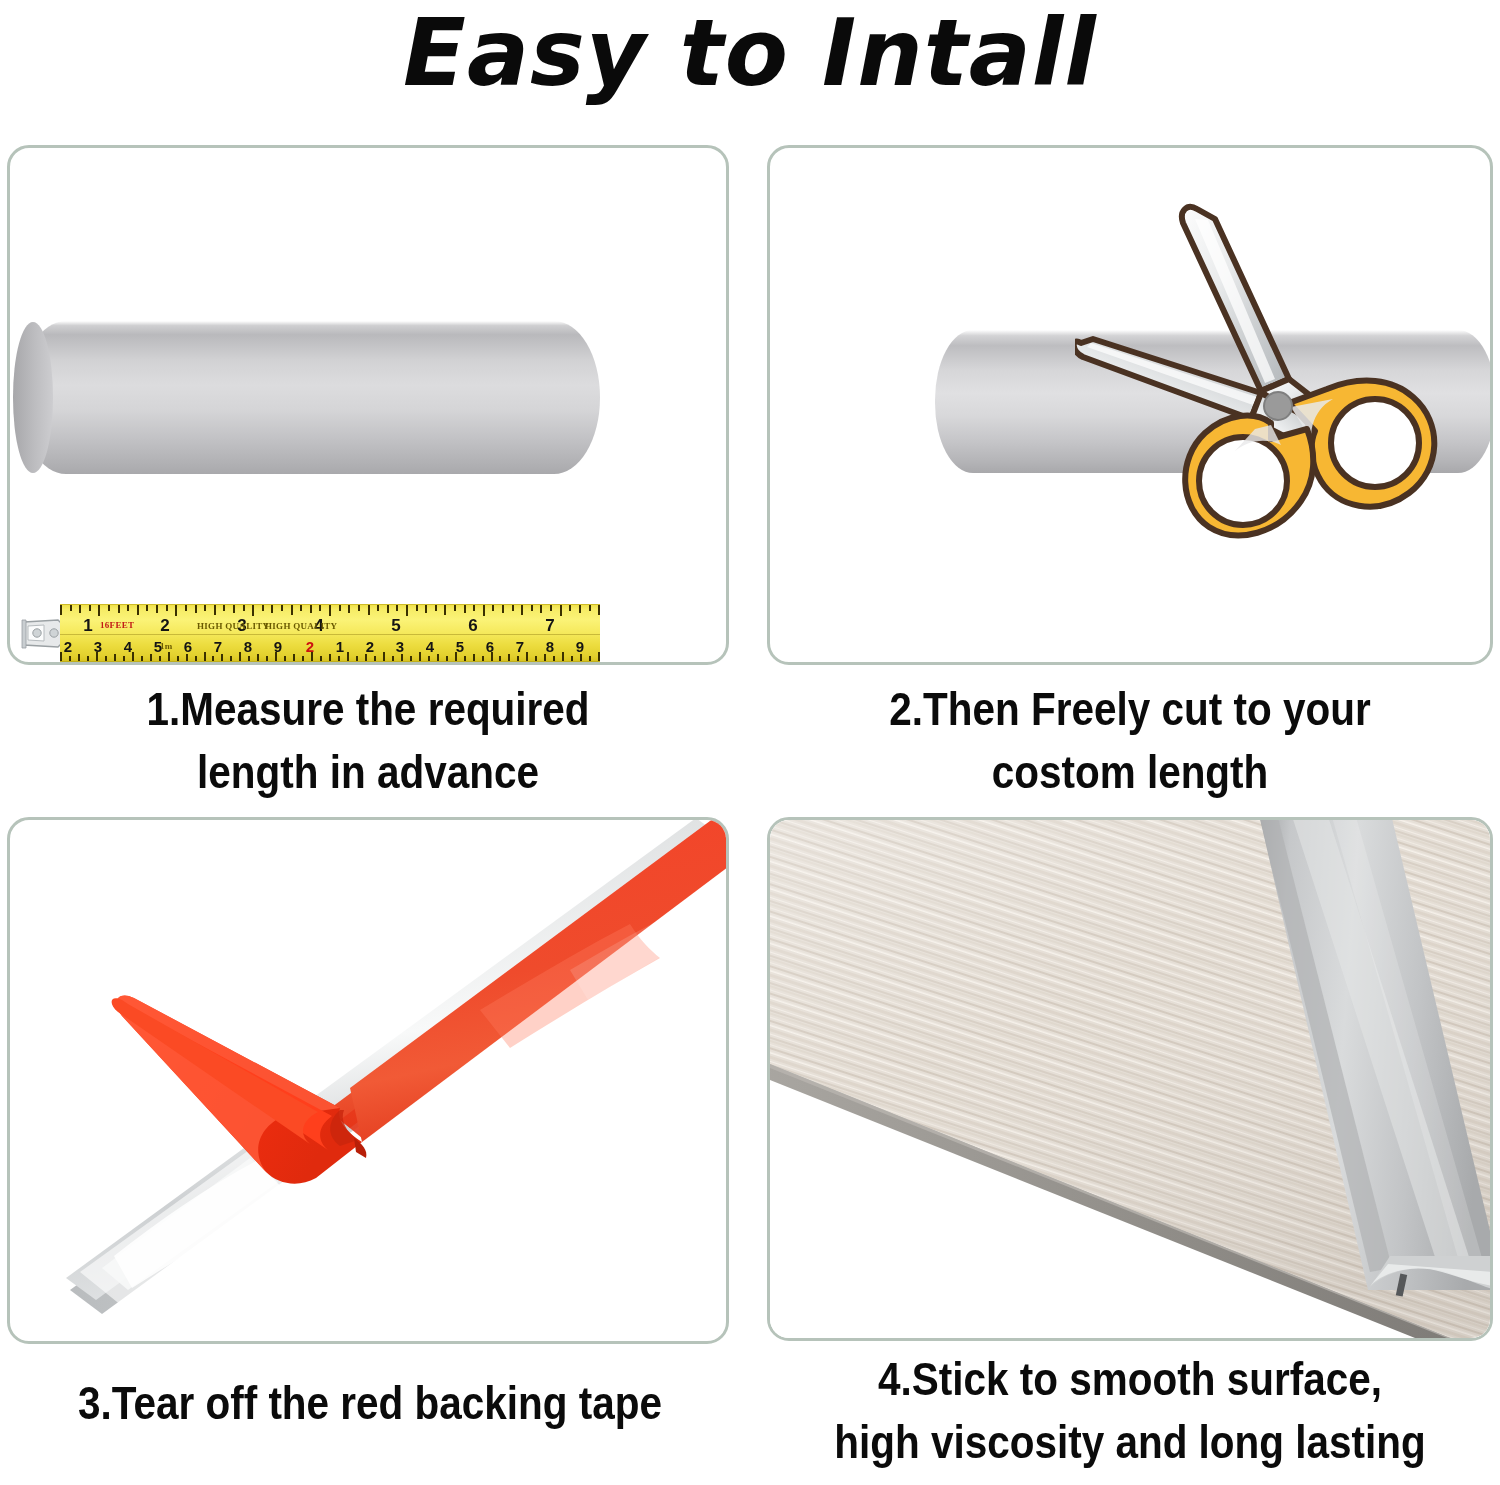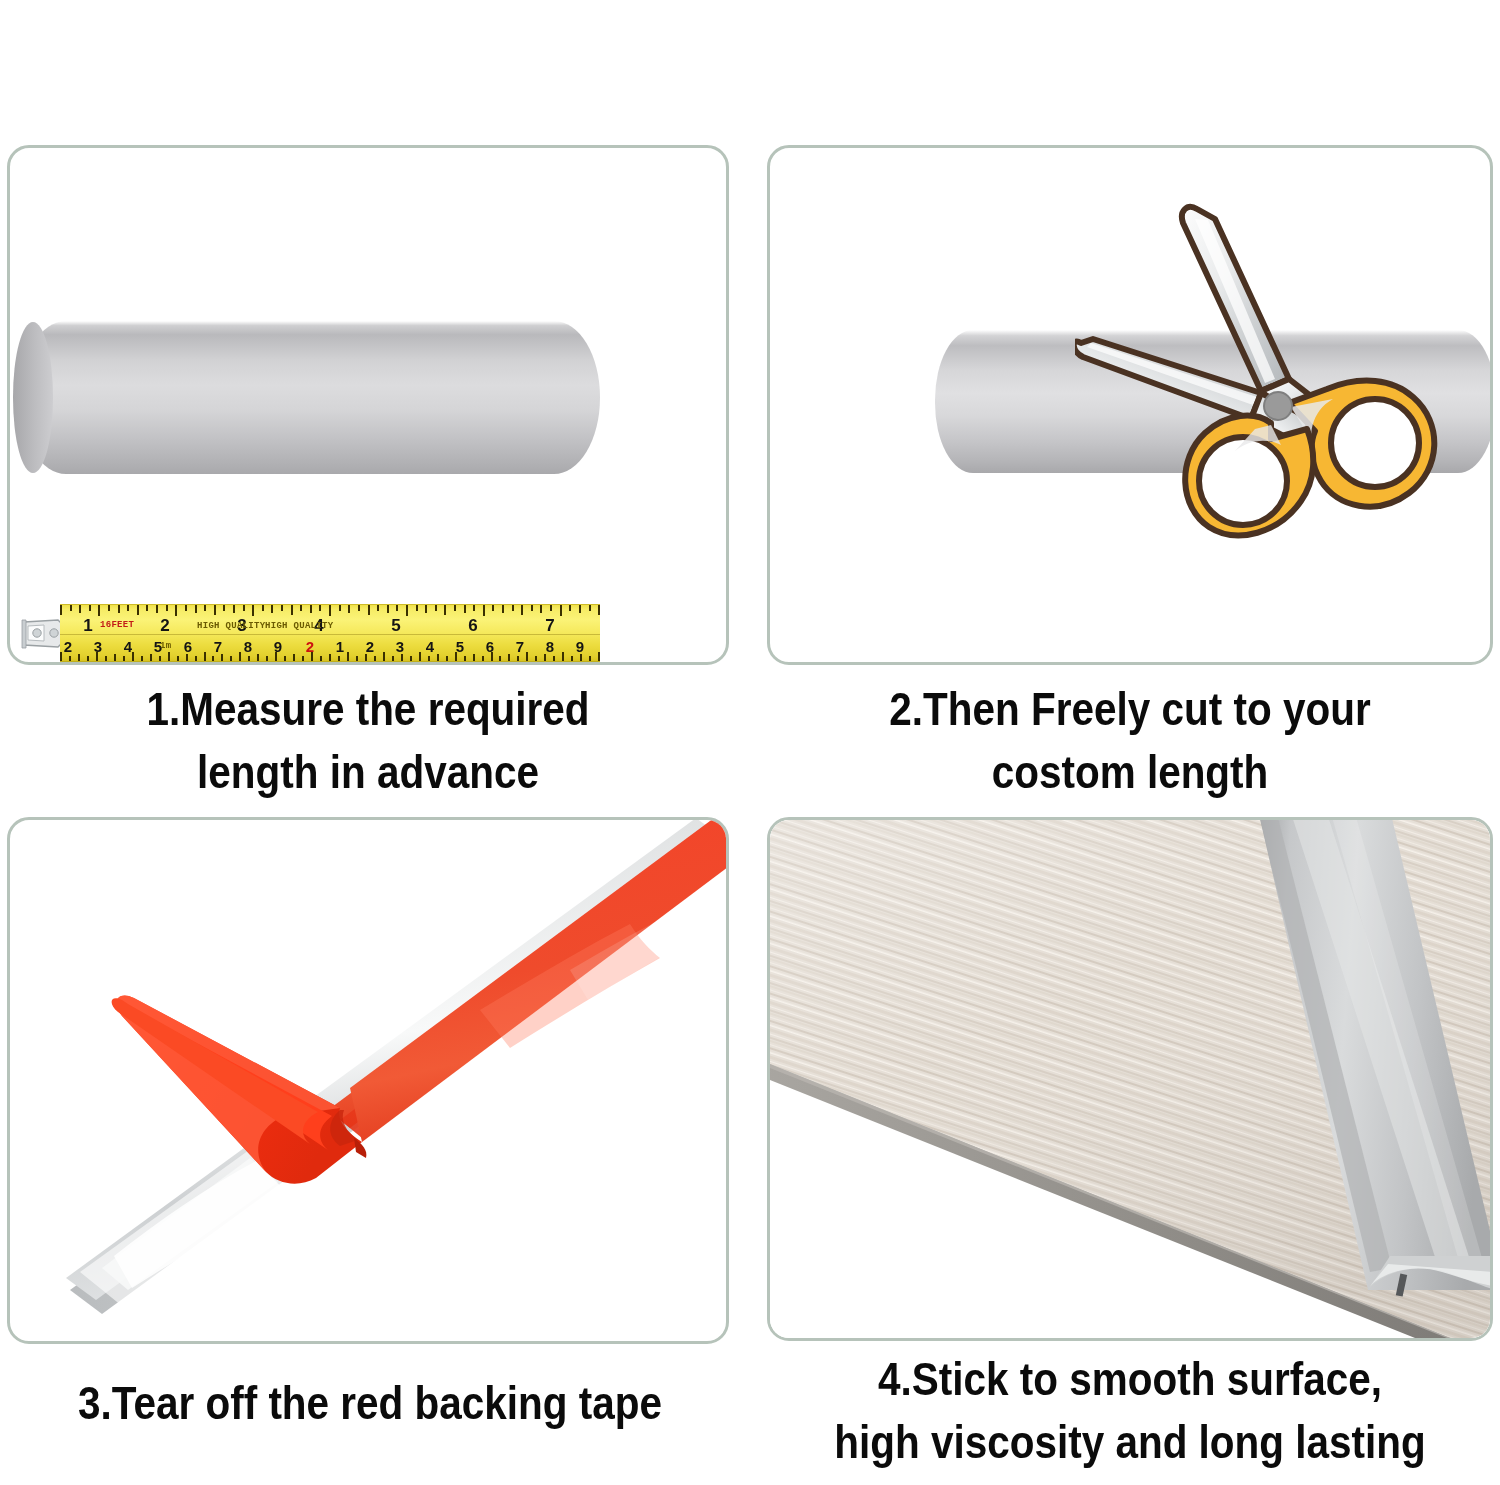--- a/index.html
+++ b/index.html
@@ -121,21 +121,21 @@
   .tape-nums.inch { top: 11px; font-size: 17px; }
   .tape-nums.cm   { top: 33px; font-size: 15px; }
   .tape-nums span {
     position: absolute;
     transform: translateX(-50%);
     white-space: nowrap;
   }
   .tape-nums span.red { color: #cc1111; }
   .tape-brand {
     position: absolute;
-    font-family: Liberation Mono, monospace;
+    font-family: Liberation Serif, serif;
     font-weight: bold;
     font-size: 9px;
     color: #6a5a00;
     white-space: nowrap;
     letter-spacing: 0.3px;
   }
   .tape-mid-line {
     position: absolute; left: 0; right: 0; top: 29px;
     height: 1px; background: rgba(120,100,0,0.35);
   }
@@ -168,20 +168,21 @@
   .p3-art { position: absolute; left: 0; top: 0; width: 722px; height: 527px; }
 
   
   .p4-art { position: absolute; left: 0; top: 0; width: 726px; height: 524px; }
 </style>
 </head>
 <body>
 
 <div id="root">
 
+  <div class="page-title">Easy to Intall</div>
 
   <div class="panel" id="panel-1">
 
     <div class="p1-pipe"></div>
     <div class="p1-pipe-cap"></div>
 
     <div class="tape-wrap">
 
       <svg class="tape-hook" viewBox="0 0 48 50">
         <path d="M4 14 L38 12 L44 18 L44 33 L38 39 L4 37 Z" fill="#e7e9ea" stroke="#9aa0a3" stroke-width="1.4"></path>

